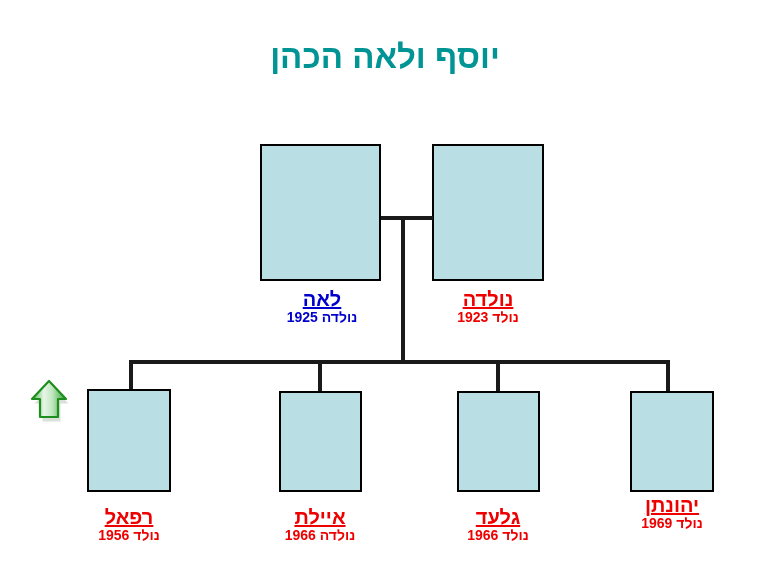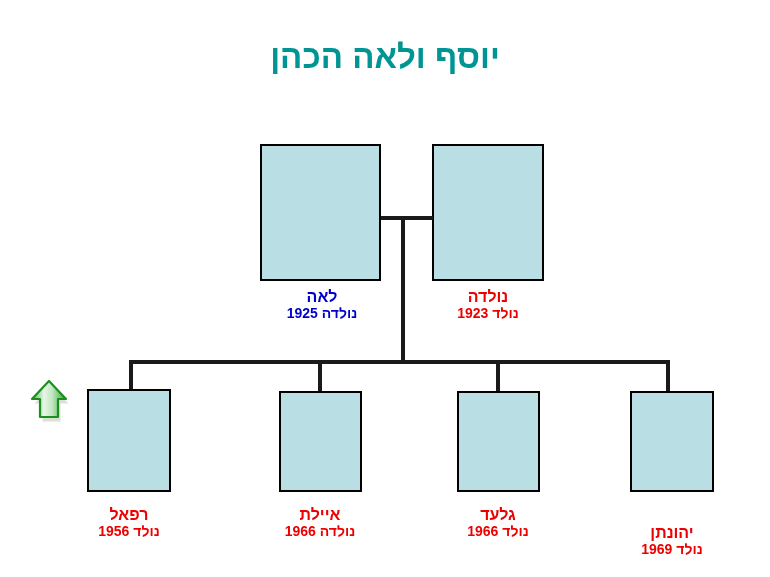--- a/index.html
+++ b/index.html
@@ -46,21 +46,22 @@
   .plabel {
     position: absolute;
     direction: rtl;
     text-align: center;
     white-space: nowrap;
     font-weight: bold;
     line-height: 1.12;
   }
   .plabel .pname {
     display: block;
-    font-size: 16px;
+    font-size: 20px;
+    text-decoration: underline;
   }
   .plabel .pborn {
     display: block;
     font-size: 14px;
   }
   .lbl-red  { color: #ee0000; }
   .lbl-blue { color: #0000cc; }
 
   
   .line {
@@ -124,21 +125,21 @@
   <div class="plabel lbl-red" style="left:270px; top:506px; width:100px;">
     <span class="pname">איילת</span>
     <span class="pborn">נולדה 1966</span>
   </div>
 
   <div class="plabel lbl-red" style="left:448px; top:506px; width:100px;text-align:center;">
     <span class="pname">גלעד</span>
     <span class="pborn">נולד 1966</span>
   </div>
 
-  <div class="plabel lbl-red" style="left:622px; top:524px; width:100px;">
+  <div class="plabel lbl-red" style="left:622px; top:494px; width:100px;">
     <span class="pname">יהונתן</span>
     <span class="pborn">נולד 1969</span>
   </div>
 
   <div id="arrow-up">
     <svg width="42" height="44" viewBox="0 0 42 44" xmlns="http://www.w3.org/2000/svg">
       <defs>
         <linearGradient id="arrGrad" x1="0" y1="0" x2="1" y2="0">
           <stop offset="0%" stop-color="#4cb84c"></stop>
           <stop offset="35%" stop-color="#e8f6e8"></stop>

